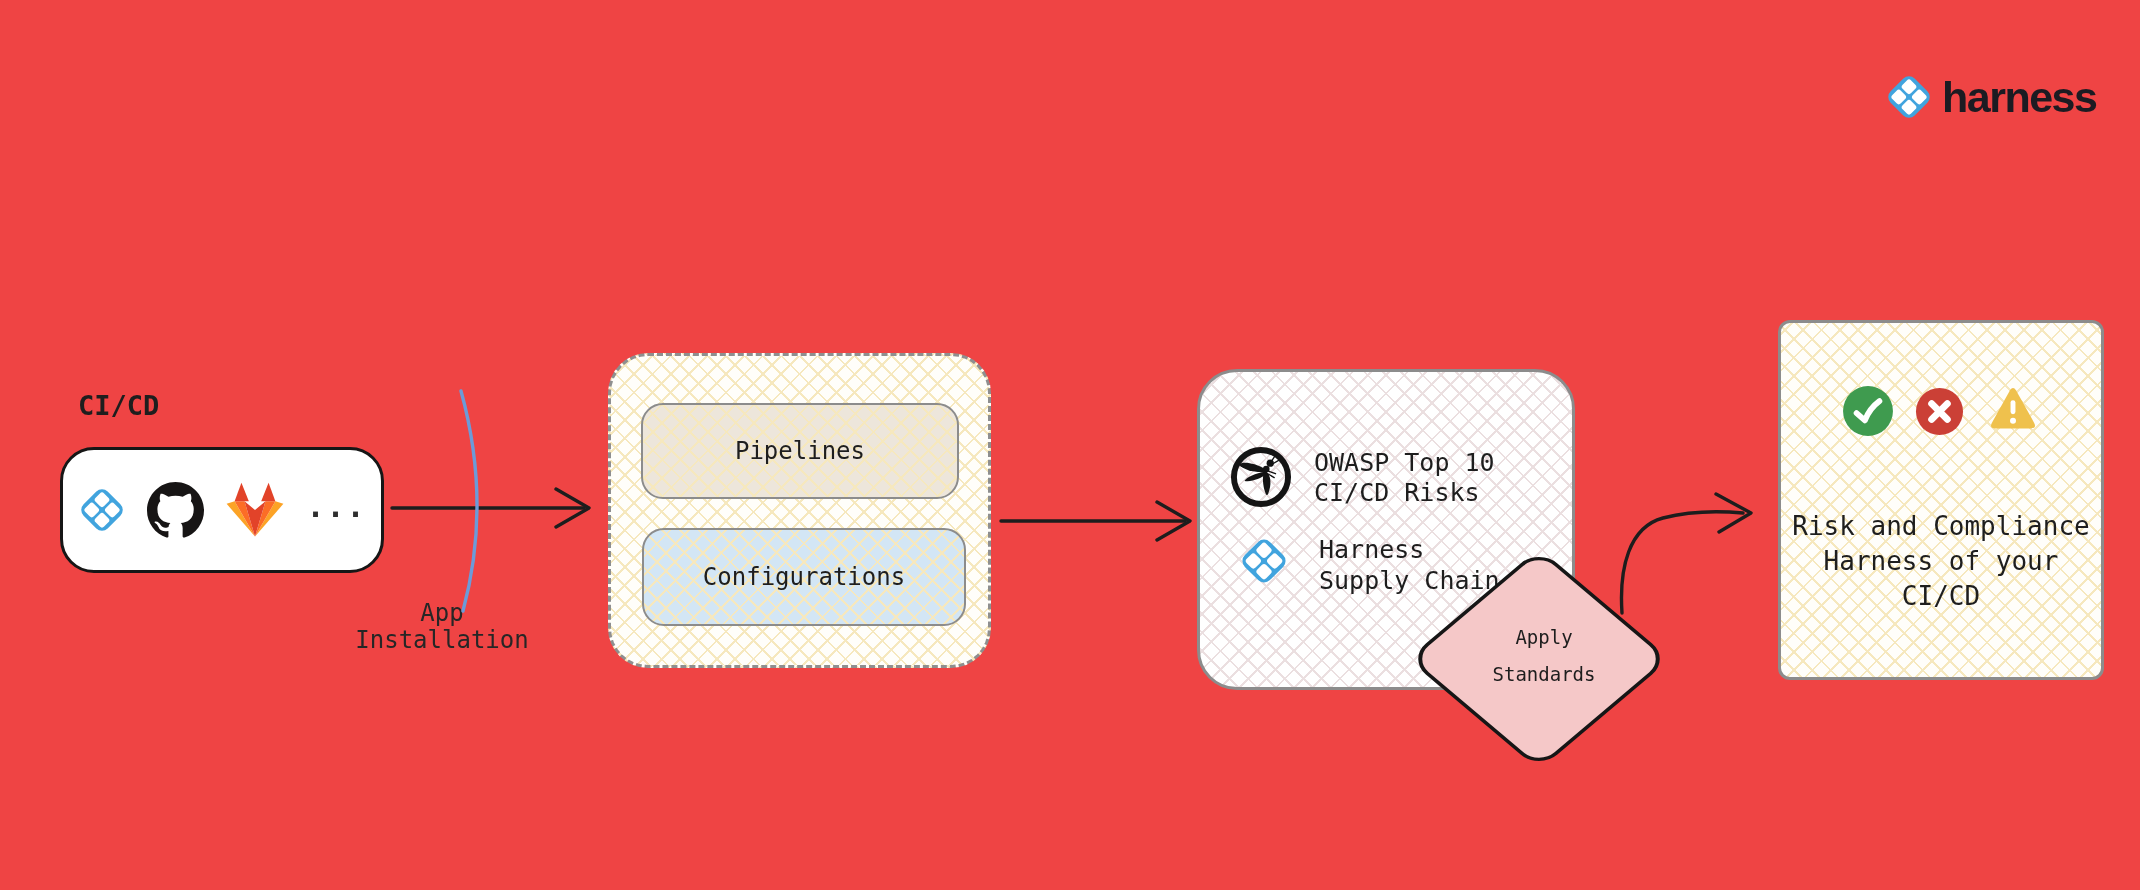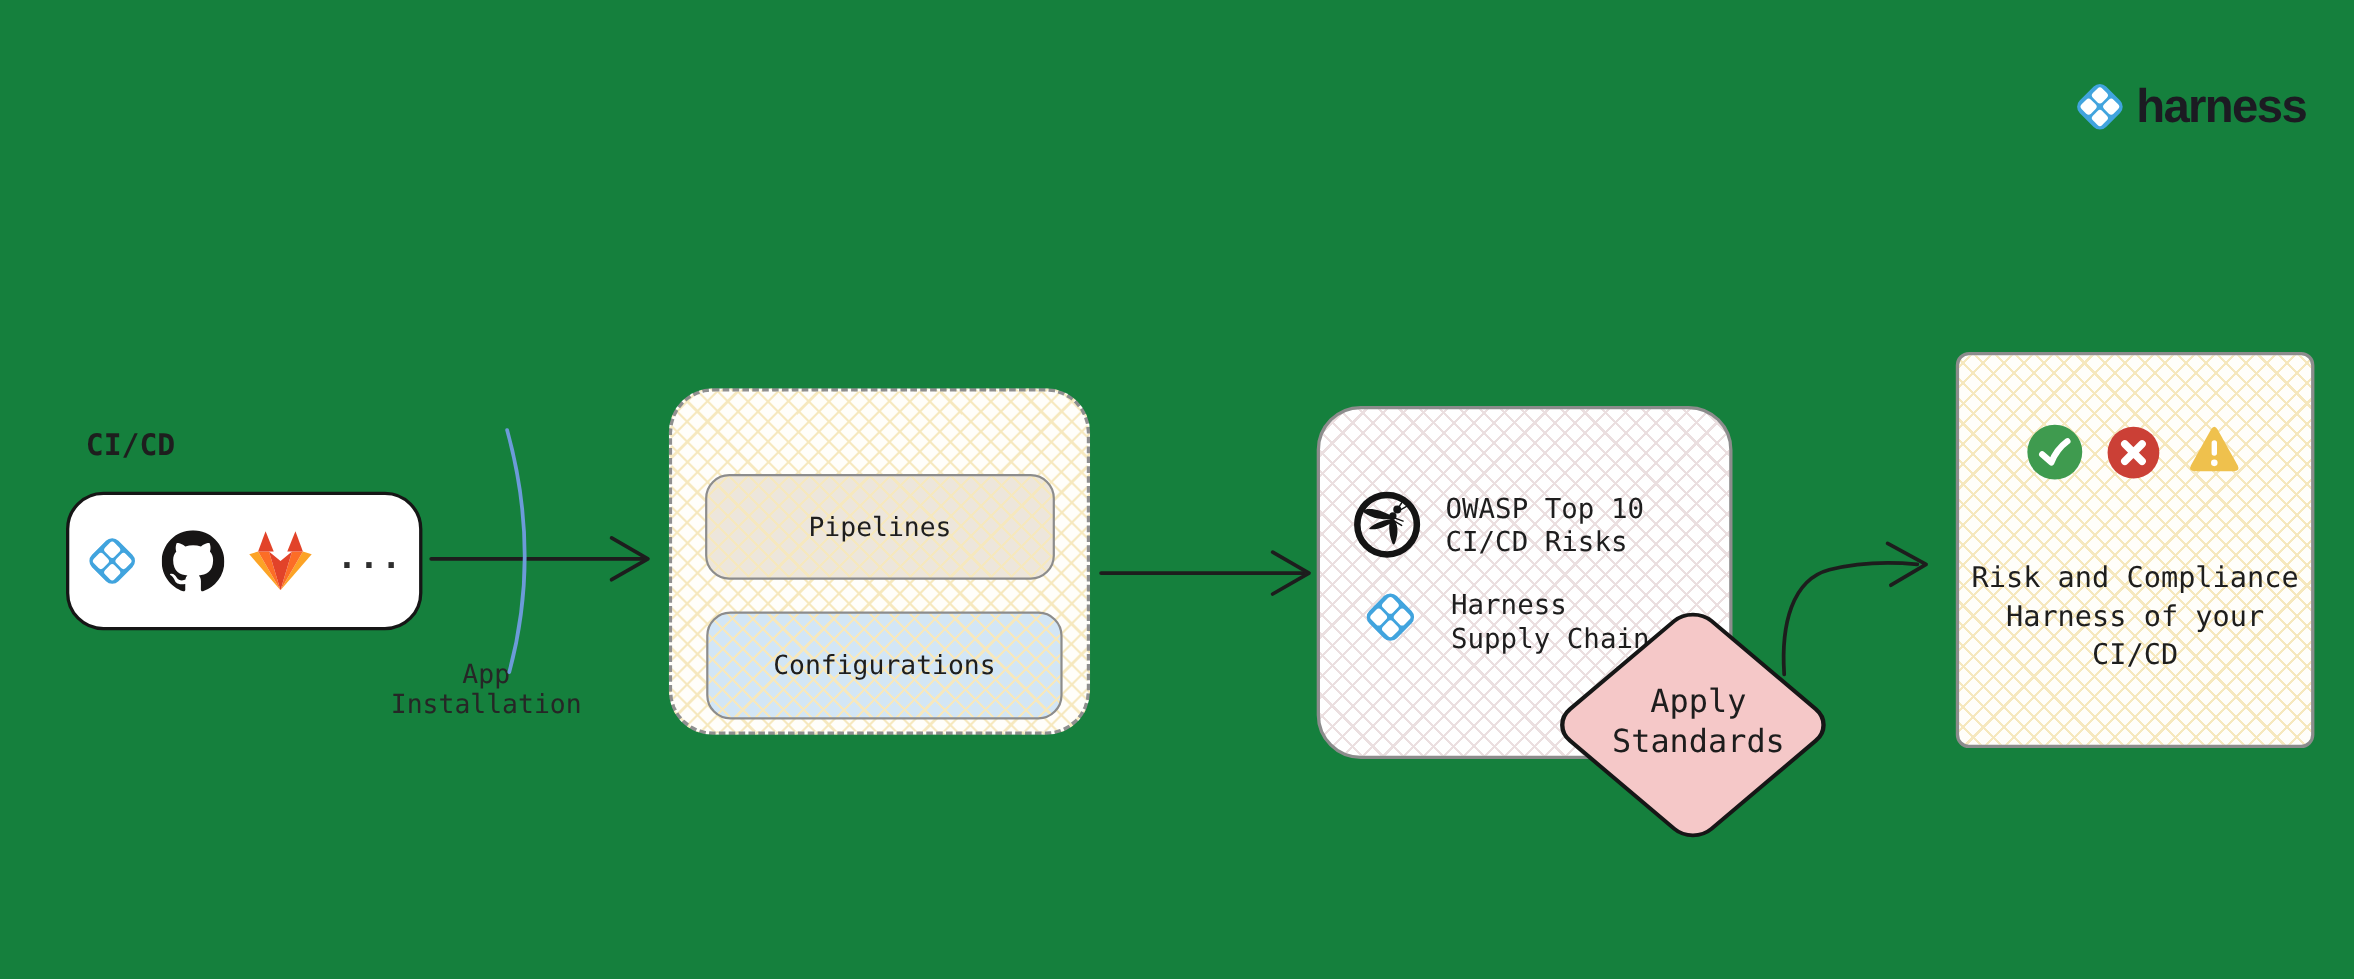--- a/index.html
+++ b/index.html
@@ -1,18 +1,18 @@
 <!DOCTYPE html>
 <html style="--harness-blue: #41A4DE; --logo-text-dark: #1C1B22; --ink: #1E1E1E; --border-gray: #8C8C8C; --dashed-gray: #8F8F8F; --box-border-dark: #161616; --lattice-yellow: #F6E8BE; --lattice-pink: #EBDFE0; --pipelines-fill: #EDE6DB; --configurations-fill: #D3E6F5; --diamond-pink: #F5C8C8; --arc-blue: #6C9BD9; --arrow-ink: #1D1D1D; --github-black: #171515; --gitlab-red: #E24329; --gitlab-orange: #FC6D26; --gitlab-yellow: #FCA326; --success-green: #3F9B4F; --error-red: #CB4036; --warning-yellow: #EFC14D;"><head>
 <meta charset="utf-8">
 <style>
   html,body{margin:0;padding:0;background:#ffffff;}
   body{width:2140px;height:890px;overflow:hidden;position:relative;
        font-family:"DejaVu Sans Mono","Liberation Mono",monospace;color:var(--ink,#1e1e1e);}
-  .canvas{position:absolute;inset:0;width:2140px;height:890px;background:#15803d;}
+  .canvas{position:absolute;inset:0;width:2140px;height:890px;background:#ef4444;}
 
   
   .lat-y{background-color:#FFFEFA;
     background-image:
       repeating-linear-gradient(45deg,  var(--lattice-yellow) 0 2px, transparent 2px 13px),
       repeating-linear-gradient(-45deg, var(--lattice-yellow) 0 2px, transparent 2px 13px);}
   .lat-p{background-color:#FFFFFF;
     background-image:
       repeating-linear-gradient(45deg,  var(--lattice-pink) 0 2px, transparent 2px 13px),
       repeating-linear-gradient(-45deg, var(--lattice-pink) 0 2px, transparent 2px 13px); margin-top: 27px;}
@@ -32,39 +32,39 @@
   .dots{font-size:30px;font-weight:700;color:#2e2e2e;letter-spacing:2px;margin-top:-8px;}
 
   .install-label{position:absolute;left:403px;top:600px;transform:translateX(-50%);
                  text-align:center;font-size:24px;line-height:27px;color:#262626;white-space:nowrap;margin-left:39px;}
 
   
   .stage-box{position:absolute;left:608px;top:353px;width:383px;height:315px;
              border:3.5px dashed var(--dashed-gray,#8f8f8f);border-radius:40px;box-sizing:border-box;}
   .inner-node{position:absolute;border:2.5px solid var(--border-gray,#8c8c8c);border-radius:22px;
               display:flex;align-items:center;justify-content:center;font-size:24px;color:#1e1e1e;
-              box-sizing:border-box;margin-top:28px;}
+              box-sizing:border-box;}
   .pipelines-node{left:30px;top:47px;width:318px;height:96px;background-color:var(--pipelines-fill,#ede6db);}
   .configurations-node{left:31px;top:172px;width:324px;height:98px;background-color:var(--configurations-fill,#d3e6f5);}
 
   
   .standards-box{position:absolute;left:1197px;top:342px;width:378px;height:321px;
                  border:3px solid var(--border-gray,#8c8c8c);border-radius:40px;box-sizing:border-box;z-index:1;}
   .owasp-icon{position:absolute;left:28px;top:72px;width:66px;height:66px;}
   .owasp-text{position:absolute;left:114px;top:76px;font-size:25px;line-height:30px;white-space:nowrap;}
   .hsc-icon{position:absolute;left:38px;top:163px;width:52px;height:52px;}
   .hsc-text{position:absolute;left:119px;top:162px;font-size:25px;line-height:31px;white-space:nowrap;}
 
   
   .diamond-shape{position:absolute;left:1446px;top:566px;width:186px;height:186px;
                  background:var(--diamond-pink,#f5c8c8);border:4px solid var(--box-border-dark,#161616);
                  border-radius:26px;transform:scaleY(0.845) rotate(45deg);transform-origin:center;
                  z-index:2;box-sizing:border-box;}
   .diamond-label{position:absolute;left:1544px;top:656px;transform:translate(-50%,-50%);
-                 text-align:center;font-size:29px;line-height:37px;color:#1d1d1d;z-index:3;white-space:nowrap;}
+                 text-align:center;font-size:19px;line-height:37px;color:#1d1d1d;z-index:3;white-space:nowrap;}
 
   
   .result-box{position:absolute;left:1778px;top:320px;width:326px;height:360px;
               border:3px solid var(--border-gray,#8c8c8c);border-radius:12px;box-sizing:border-box;}
   .status-row{position:absolute;left:0;top:62px;width:100%;display:flex;align-items:center;
               justify-content:center;gap:21px;}
   .result-text{position:absolute;left:0;top:186px;width:100%;text-align:center;
                font-size:26px;line-height:35px;color:#1e1e1e;}
 
   

